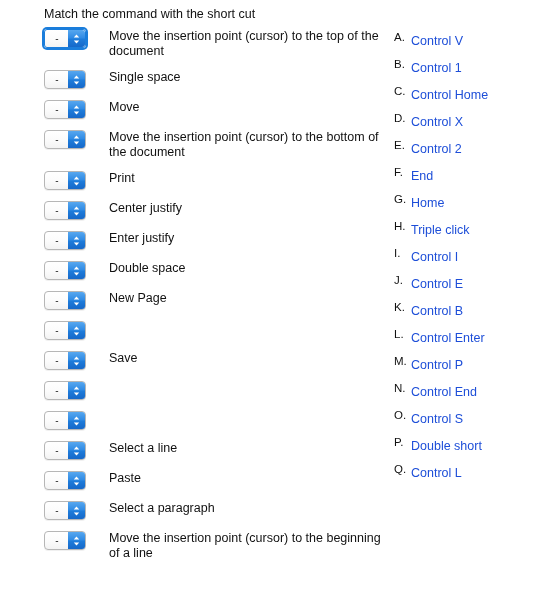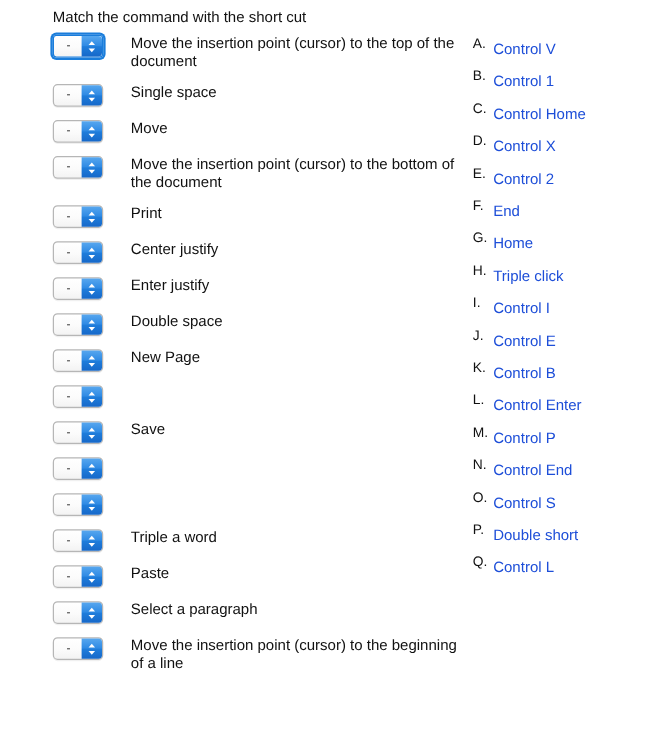--- a/index.html
+++ b/index.html
@@ -305,21 +305,21 @@
       <div class="command-row">
         <div class="answer-select" title="-">
           <span class="select-value">-</span>
           <span class="select-arrow-button">
             <svg width="9" height="12" viewBox="0 0 9 12" aria-hidden="true">
               <path d="M4.5 1.4 L7.2 4.6 L1.8 4.6 Z" fill="#ffffff"></path>
               <path d="M4.5 10.6 L1.8 7.4 L7.2 7.4 Z" fill="#ffffff"></path>
             </svg>
           </span>
         </div>
-        <div class="command-label">Triple a word</div>
+        <div class="command-label">Select a line</div>
       </div>
       <div class="command-row">
         <div class="answer-select" title="-">
           <span class="select-value">-</span>
           <span class="select-arrow-button">
             <svg width="9" height="12" viewBox="0 0 9 12" aria-hidden="true">
               <path d="M4.5 1.4 L7.2 4.6 L1.8 4.6 Z" fill="#ffffff"></path>
               <path d="M4.5 10.6 L1.8 7.4 L7.2 7.4 Z" fill="#ffffff"></path>
             </svg>
           </span>

